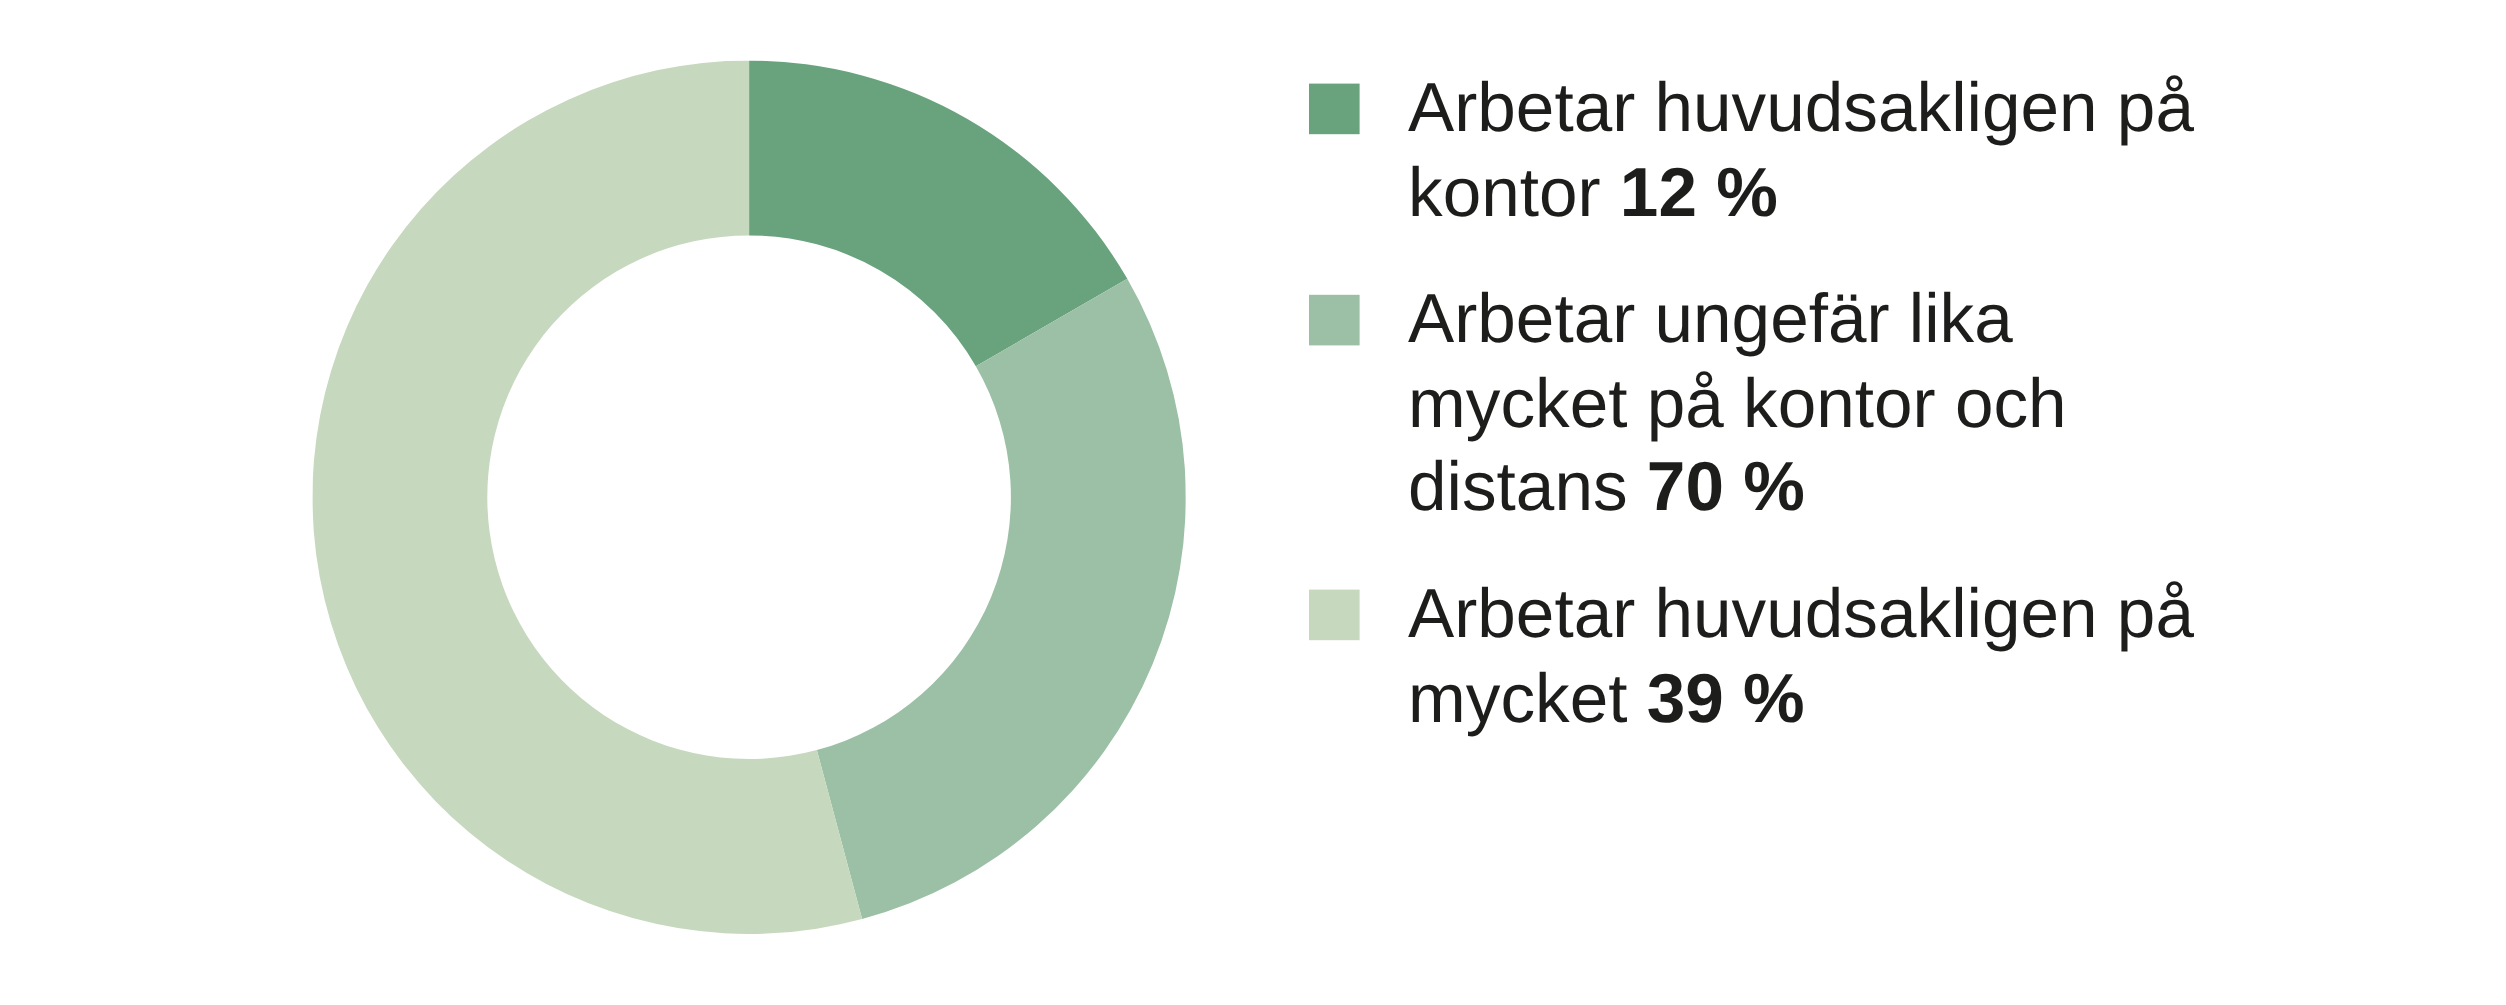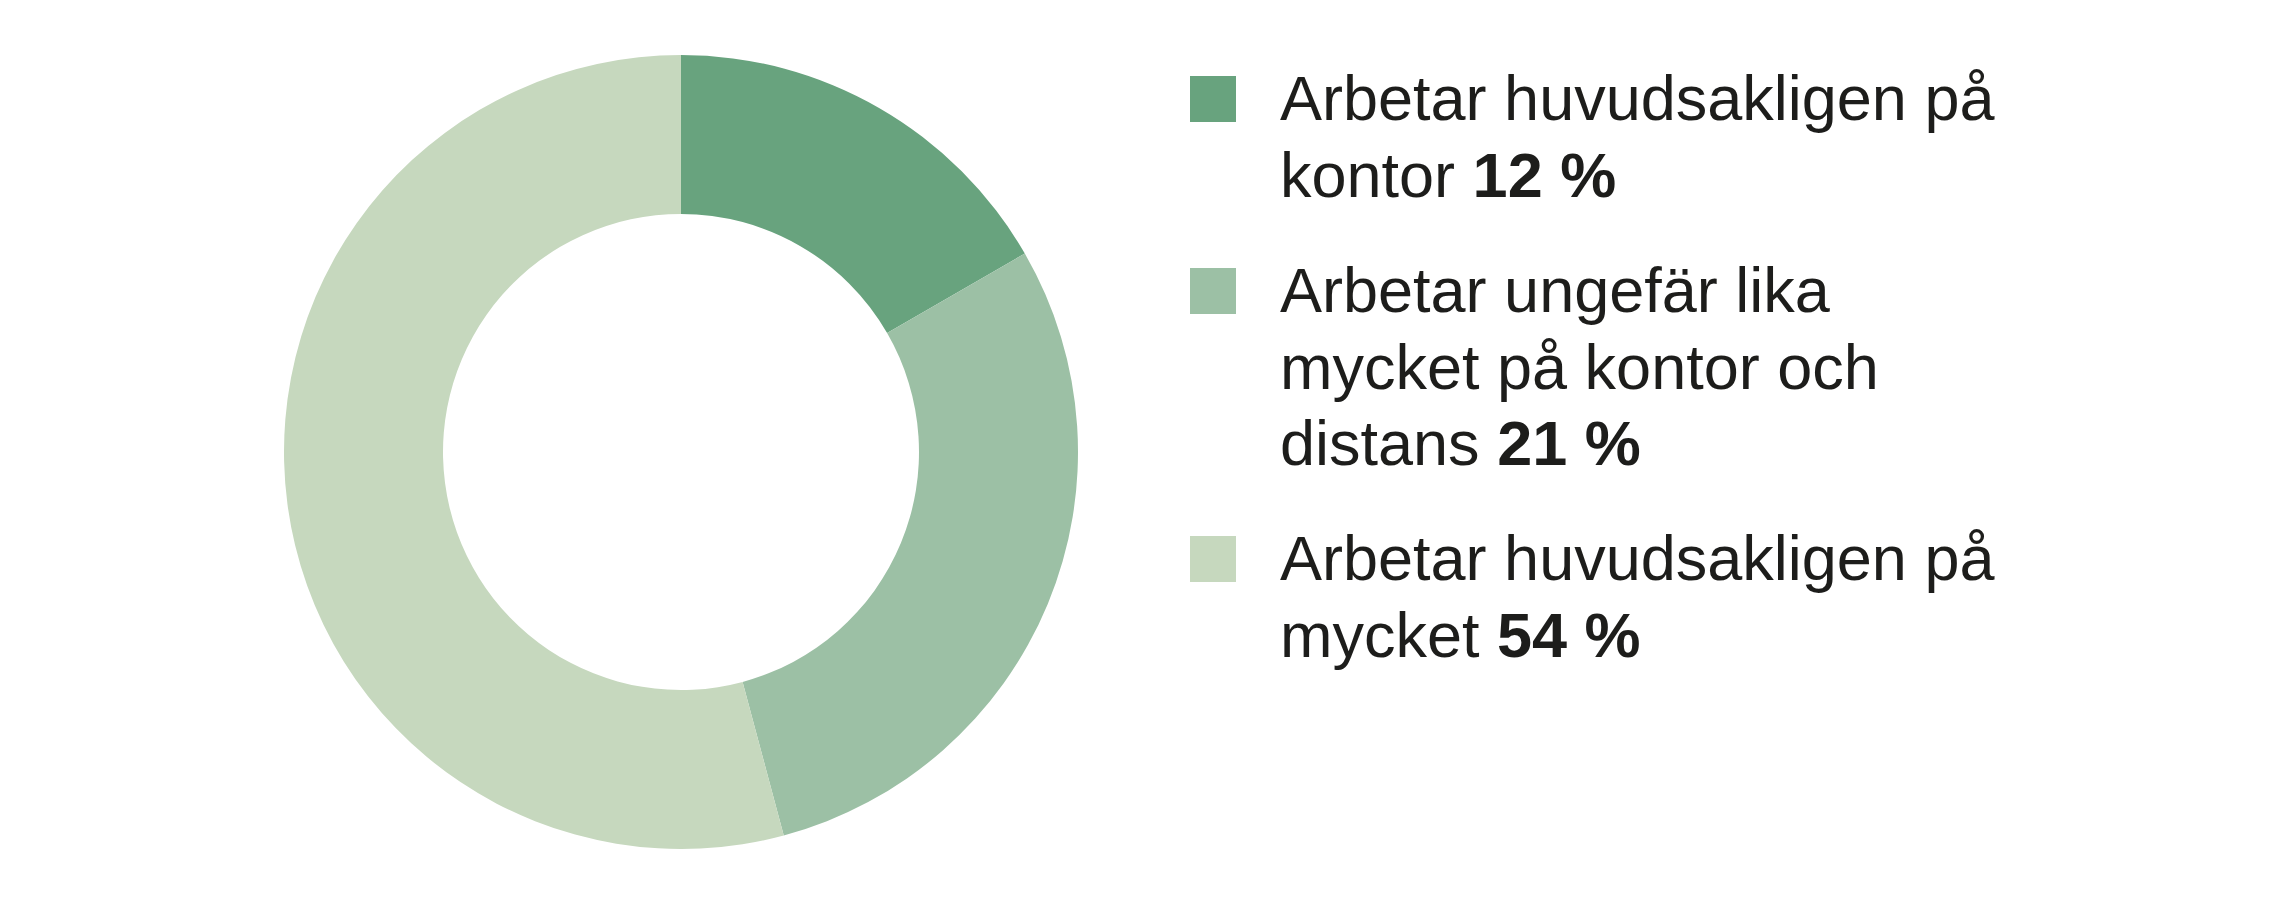--- a/index.html
+++ b/index.html
@@ -81,26 +81,26 @@
     <div class="legend-item">
       <span class="legend-swatch" style="background: rgb(104, 163, 126);"></span>
       <span class="legend-label">
         <span>Arbetar huvudsakligen på kontor </span><span class="pct">12 %</span>
       </span>
     </div>
 
     <div class="legend-item">
       <span class="legend-swatch" style="background: rgb(156, 192, 165);"></span>
       <span class="legend-label">
-        <span>Arbetar ungefär lika mycket på kontor och distans </span><span class="pct">21 %</span>
+        <span>Arbetar ungefär lika mycket på kontor och distans </span><span class="pct">70 %</span>
       </span>
     </div>
 
     <div class="legend-item">
       <span class="legend-swatch" style="background: rgb(198, 216, 190);"></span>
       <span class="legend-label">
-        <span>Arbetar huvudsakligen på mycket </span><span class="pct">54 %</span>
+        <span>Arbetar huvudsakligen på mycket </span><span class="pct">39 %</span>
       </span>
     </div>
 
   </div>
 
 </div>
 
 </body></html>

